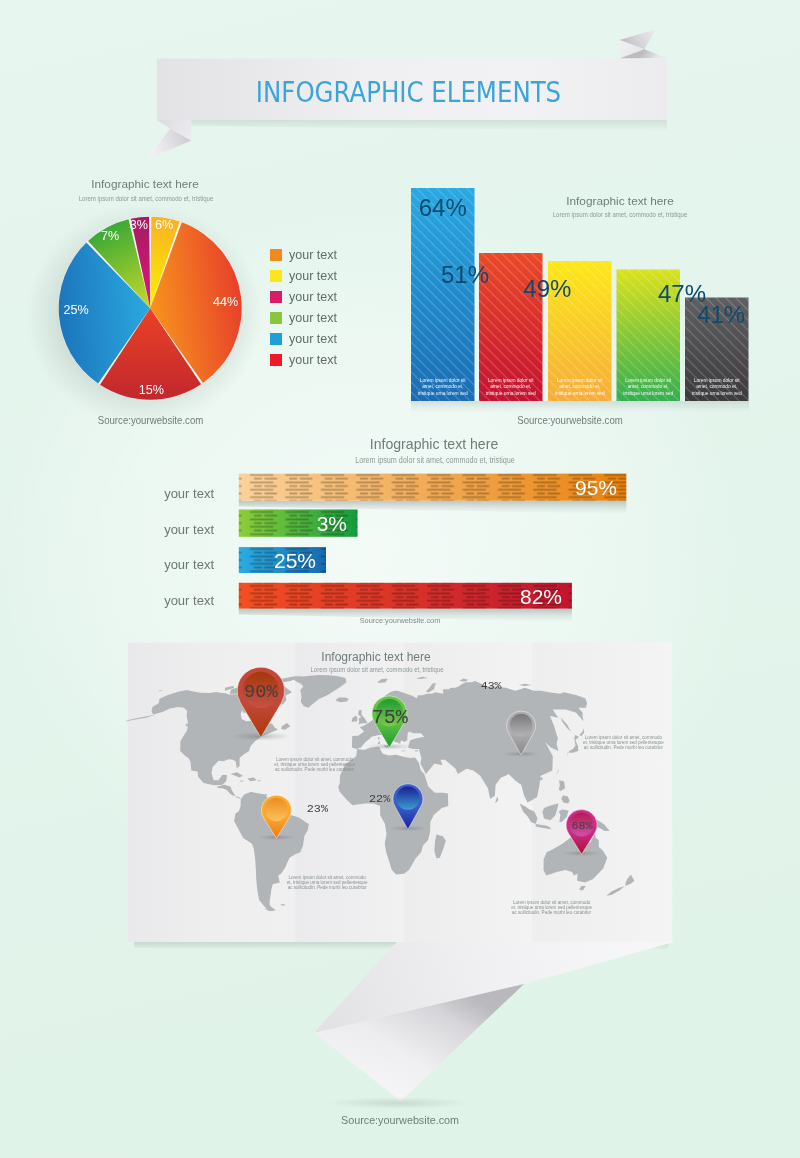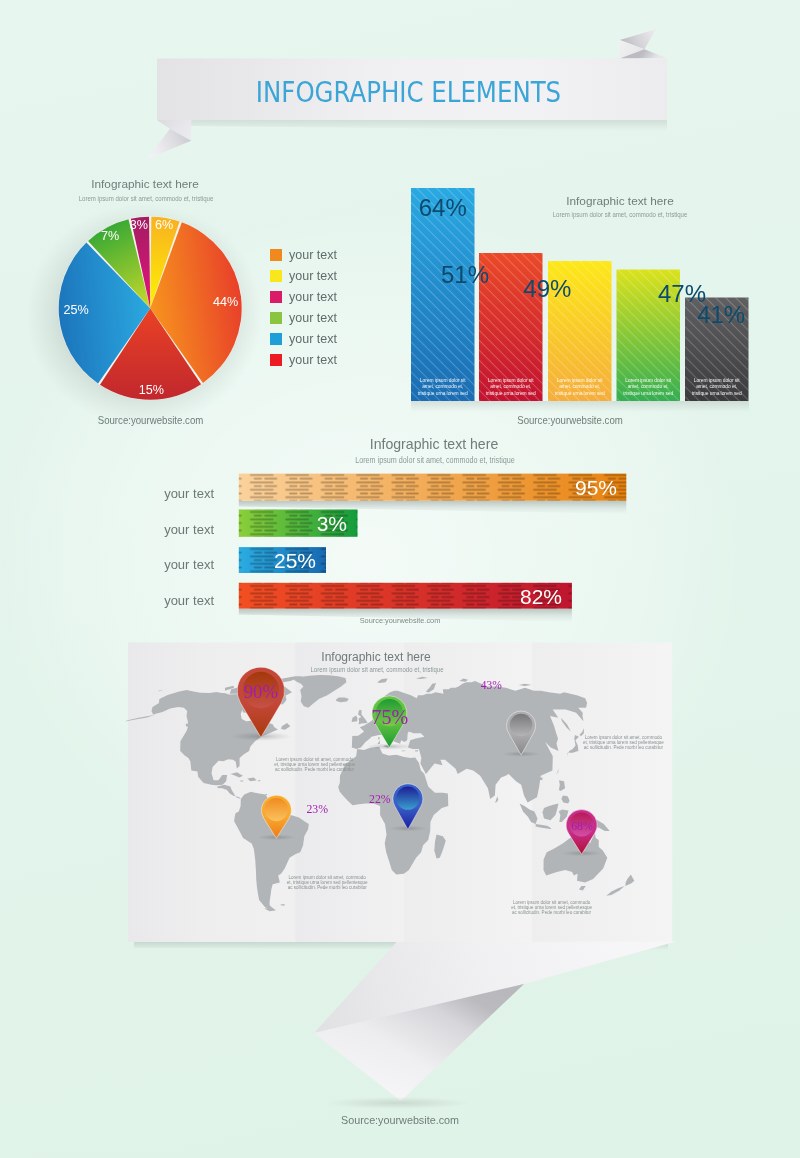--- a/index.html
+++ b/index.html
@@ -11,21 +11,21 @@
       linear-gradient(168deg,#e7f6ef 0%,#e2f4eb 55%,#e0f3e8 100%);}
   svg{display:block;overflow:hidden;}
   .abs{position:absolute;}
   .ttl{font:400 11.8px "Liberation Sans",sans-serif;color:#707d7a;white-space:nowrap;}
   .sub{font:400 7.6px "Liberation Sans",sans-serif;color:#8c9a97;white-space:nowrap;transform:scaleX(.80);}
   .src{font:400 10.6px "Liberation Sans",sans-serif;color:#6f7d7a;white-space:nowrap;transform:scaleX(.91);}
   .ctr{text-align:center;}
 
   .ttl3{font:400 12.0px "Liberation Sans",sans-serif;color:#6f7c79;white-space:nowrap;}
   .sub3{font:400 7.6px "Liberation Sans",sans-serif;color:#8b9996;white-space:nowrap;transform:scaleX(.79);}
-  .pinlbl{font-family:Liberation Serif, serif;font-weight:400;color:#a21caf;white-space:nowrap;}
+  .pinlbl{font-family:Liberation Mono, monospace;font-weight:400;color:#404040;white-space:nowrap;}
   .mapnote{font:400 4.55px "Liberation Sans",sans-serif;color:#8a9290;text-align:center;line-height:5.1px;width:82px;overflow:hidden;height:15.3px;}
   .srcf{font:400 11.6px "Liberation Sans",sans-serif;color:#6f7d7a;white-space:nowrap;transform:scaleX(.93);}
   .ttl2{font:400 14.1px "Liberation Sans",sans-serif;color:#6f7c79;white-space:nowrap;}
   .sub2{font:400 9.0px "Liberation Sans",sans-serif;color:#8b9996;white-space:nowrap;transform:scaleX(.80);}
   .hbcat{font:400 13px "Liberation Sans",sans-serif;color:#6b7875;white-space:nowrap;}
   .hbval{font:400 21px "Liberation Sans",sans-serif;color:#fff;white-space:nowrap;}
   .src2{font:400 8px "Liberation Sans",sans-serif;color:#7d8a87;white-space:nowrap;transform:scaleX(.92);}
   .barlbl{font:400 24px "Liberation Sans",sans-serif;color:#0c4a6e;white-space:nowrap;}
   .barnote{font:400 4.9px "Liberation Sans",sans-serif;color:rgba(255,255,255,.93);text-align:center;line-height:6.5px;overflow:hidden;height:19.5px;letter-spacing:-0.05px;}
   .pielbl{font:400 12.6px "Liberation Sans",sans-serif;color:#fff;white-space:nowrap;}

